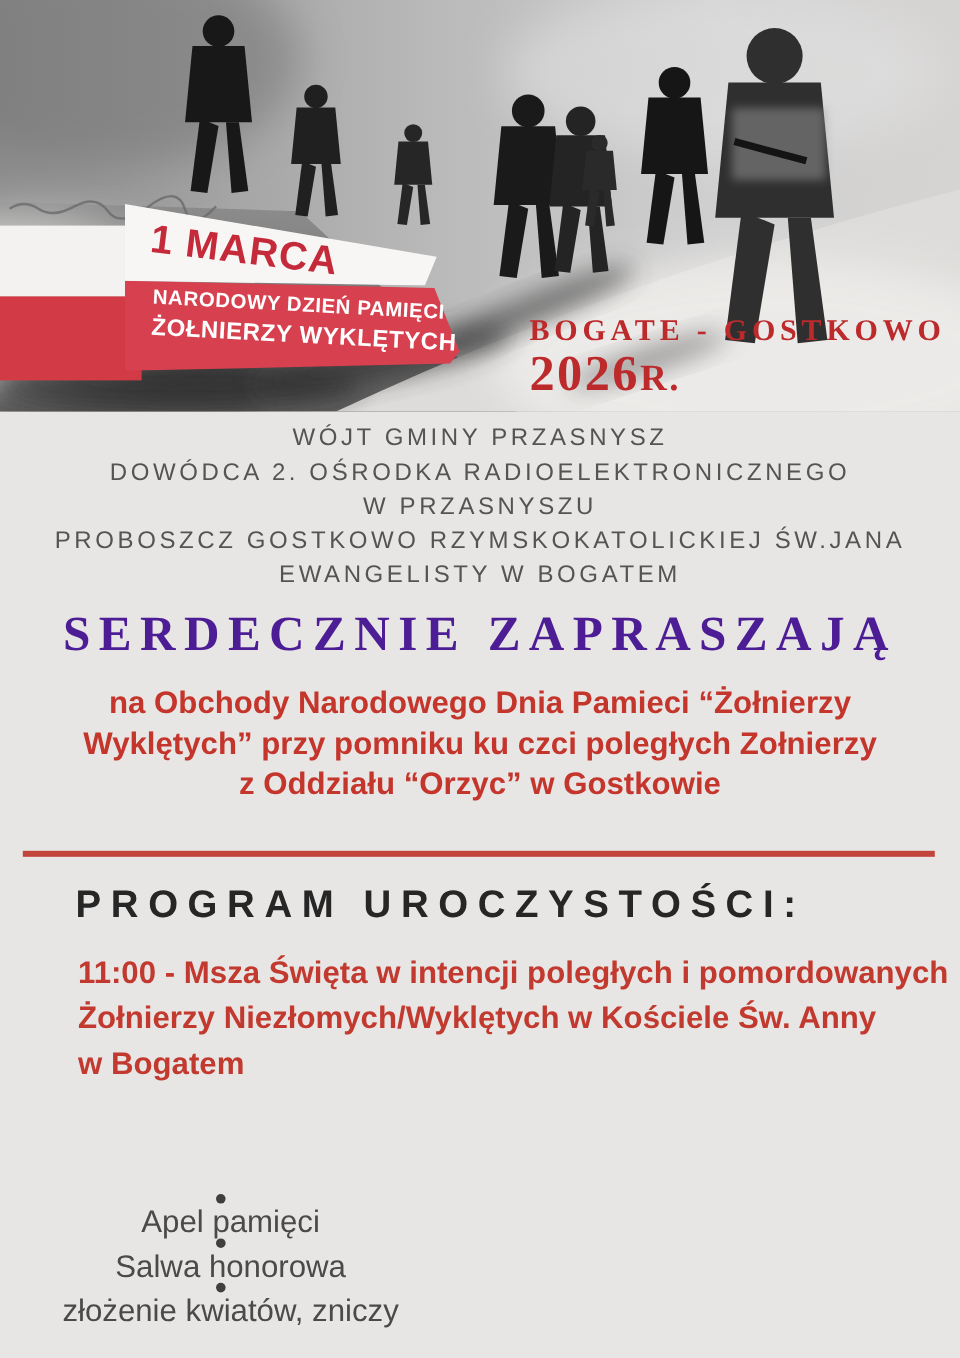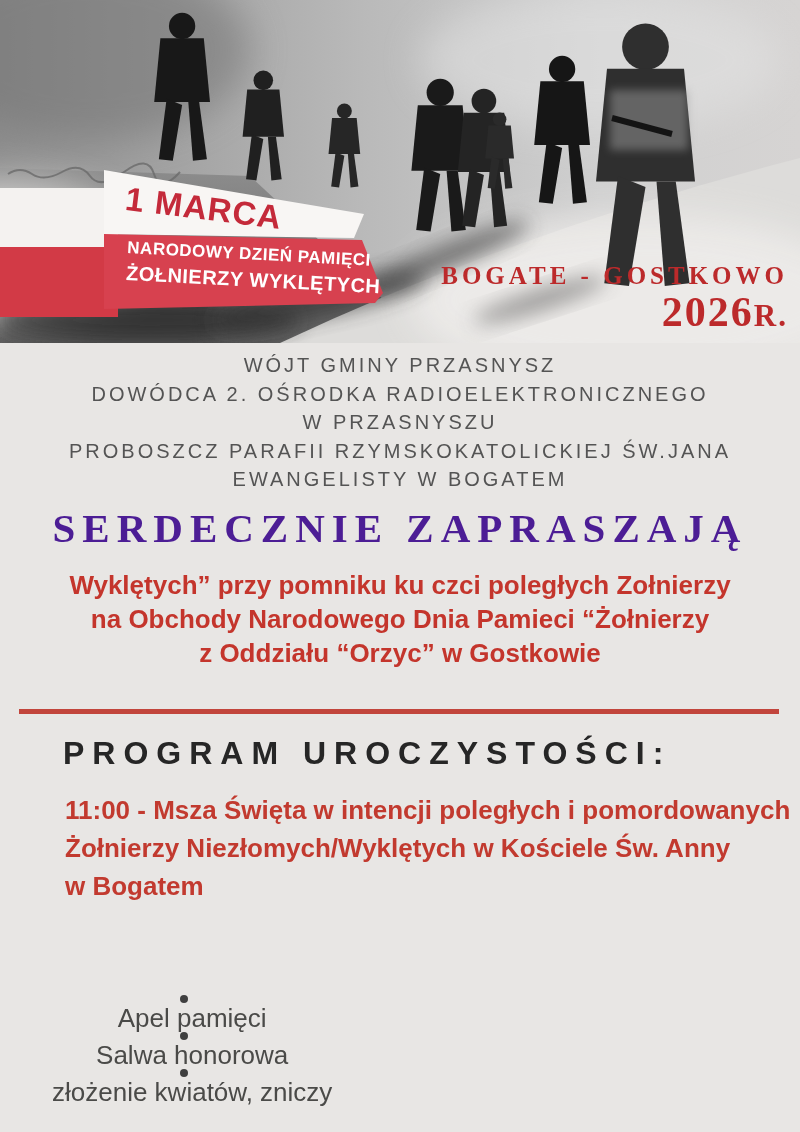--- a/index.html
+++ b/index.html
@@ -29,21 +29,21 @@
   .banner-redband{position:absolute;inset:0;background:#d7414f;
     clip-path:polygon(0px 64px,258px 70px,279px 123px,271px 133px,0px 139px);}
   .banner-date{position:absolute;left:24px;top:10px;transform:rotate(7deg);transform-origin:0 0;
     font-weight:bold;font-size:33px;letter-spacing:1px;color:#c42a3a;white-space:nowrap;}
   .banner-lines{position:absolute;left:24px;top:66px;transform:rotate(3deg);transform-origin:0 0;
     color:#ffffff;white-space:nowrap;}
   .banner-line1{font-size:17px;font-weight:bold;letter-spacing:.5px;line-height:24px;}
   .banner-line2{font-size:20px;font-weight:bold;letter-spacing:.5px;line-height:26px;}
 
   
-  .location{position:absolute;right:12px;top:262px;text-align:right;
+  .location{position:absolute;right:12px;top:262px;
     font-family:"Liberation Serif", serif;color:#bc2a2b;}
   .loc-places{font-size:25px;font-weight:bold;letter-spacing:4px;white-space:nowrap;}
   .loc-year{font-size:42px;font-weight:bold;letter-spacing:2px;line-height:44px;margin-top:0px;}
   .yr-suffix{font-size:31px;}
 
   
   .organizers{position:absolute;left:0;top:351px;width:800px;text-align:center;
     color:#545454;font-size:20px;letter-spacing:3px;line-height:28.5px;}
   .invite-title{position:absolute;left:0;top:504px;width:800px;margin:0;text-align:center;
     font-family:"Liberation Serif", serif;font-weight:bold;font-size:41px;
@@ -145,28 +145,28 @@
     <div class="location">
       <div class="loc-places">BOGATE - GOSTKOWO</div>
       <div class="loc-year"><span>2026</span><span class="yr-suffix">R.</span></div>
     </div>
   </div>
 
   <div class="organizers">
     <div>WÓJT GMINY PRZASNYSZ</div>
     <div>DOWÓDCA 2. OŚRODKA RADIOELEKTRONICZNEGO</div>
     <div>W PRZASNYSZU</div>
-    <div>PROBOSZCZ PARAFII RZYMSKOKATOLICKIEJ ŚW.JANA</div>
+    <div>PROBOSZCZ GOSTKOWO RZYMSKOKATOLICKIEJ ŚW.JANA</div>
     <div>EWANGELISTY W BOGATEM</div>
   </div>
 
   <h1 class="invite-title">SERDECZNIE ZAPRASZAJĄ</h1>
   <div class="invite-text">
+    <div>na Obchody Narodowego Dnia Pamieci “Żołnierzy</div>
     <div>Wyklętych” przy pomniku ku czci poległych Zołnierzy</div>
-    <div>na Obchody Narodowego Dnia Pamieci “Żołnierzy</div>
     <div>z Oddziału “Orzyc” w Gostkowie</div>
   </div>
 
   <hr class="divider">
 
   <h2 class="program-heading">PROGRAM UROCZYSTOŚCI:</h2>
 
   <div class="program-item item-0">
     <div>11:00 - Msza Święta w intencji poległych i pomordowanych</div>
     <div>Żołnierzy Niezłomych/Wyklętych w Kościele Św. Anny</div>

